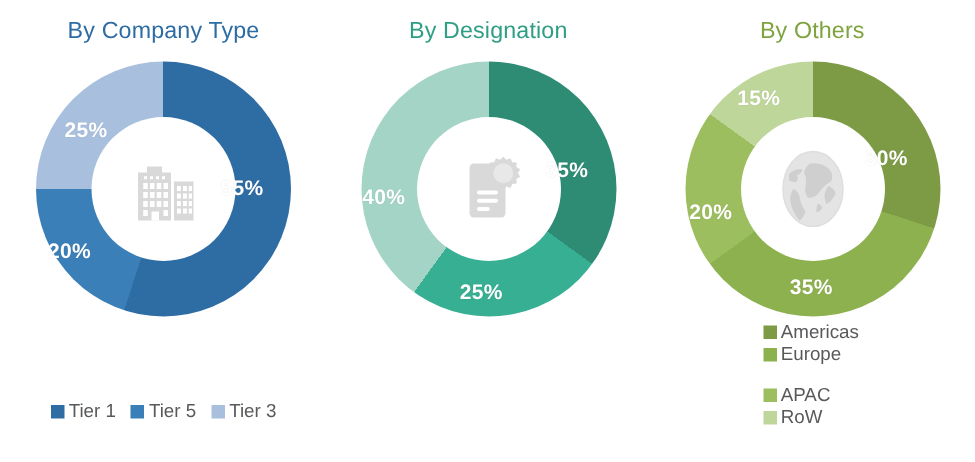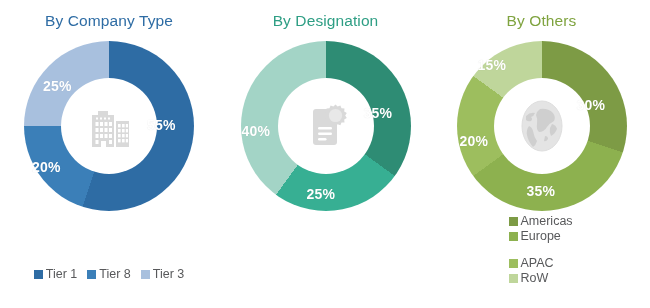--- a/index.html
+++ b/index.html
@@ -203,21 +203,21 @@
       <div class="slice-label" style="left:19px; top:37px;">25%</div>
     </div>
 
     <div class="legend legend-company">
       <div class="legend-item">
         <span class="swatch" style="background:#2E6CA4"></span>
         <span class="legend-text">Tier 1</span>
       </div>
       <div class="legend-item">
         <span class="swatch" style="background:#3B7FB8"></span>
-        <span class="legend-text">Tier 8</span>
+        <span class="legend-text">Tier 5</span>
       </div>
       <div class="legend-item">
         <span class="swatch" style="background:#A8C0DE"></span>
         <span class="legend-text">Tier 3</span>
       </div>
     </div>
   </div>
 
   <div class="panel panel-designation">
     <div class="panel-title title-designation" style="color: rgb(46, 158, 132);">By Designation</div>
@@ -266,21 +266,21 @@
               <path d="M33 40 q3 0 3 3 -2 3 -4 2 z"></path>
             </g>
             <ellipse cx="30" cy="30" rx="20" ry="25" fill="none" stroke="#DEDEDE" stroke-width="1"></ellipse>
           </svg>
         </span>
       </div>
 
       <div class="slice-label" style="left:120px; top:56px;">30%</div>
       <div class="slice-label" style="left:70px; top:142px;">35%</div>
       <div class="slice-label" style="left:3px; top:92px;">20%</div>
-      <div class="slice-label" style="left:21px; top:16px;">15%</div>
+      <div class="slice-label" style="left:35px; top:16px;">15%</div>
     </div>
 
     <div class="legend legend-region">
       <div class="legend-row">
         <div class="legend-item">
           <span class="swatch" style="background:#7D9B45"></span>
           <span class="legend-text">Americas</span>
         </div>
         <div class="legend-item">
           <span class="swatch" style="background:#8DB14F"></span>

